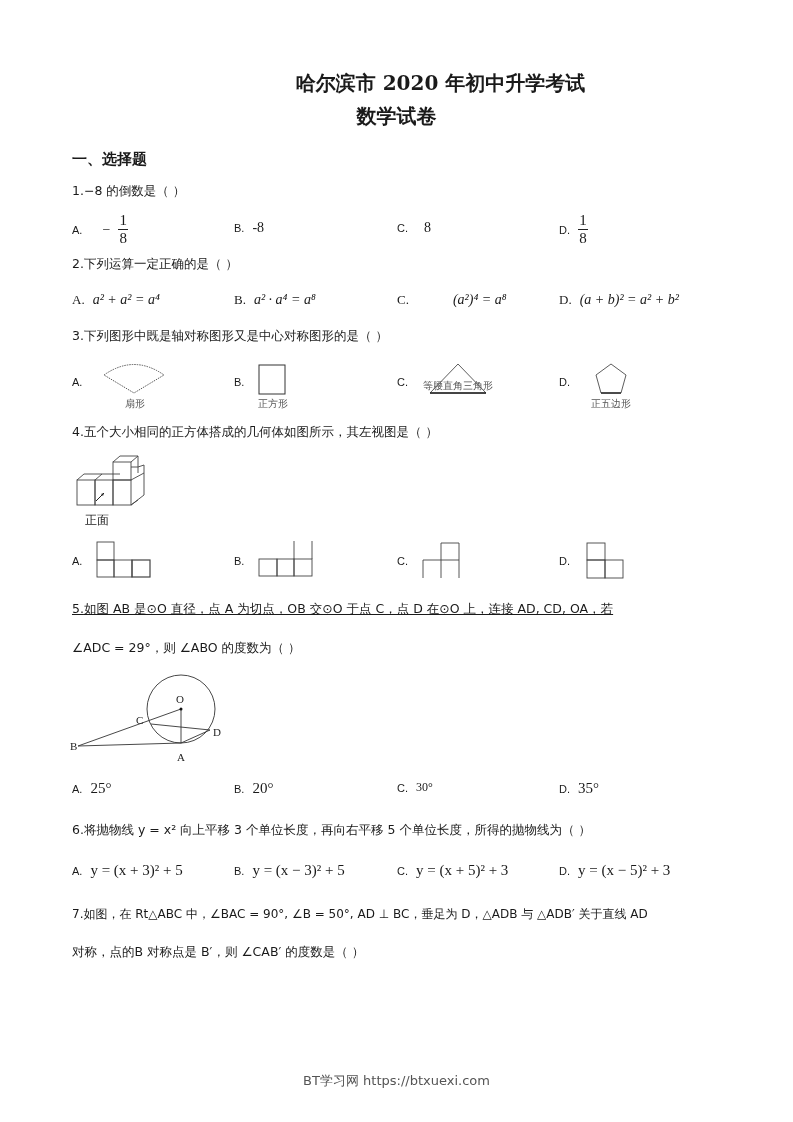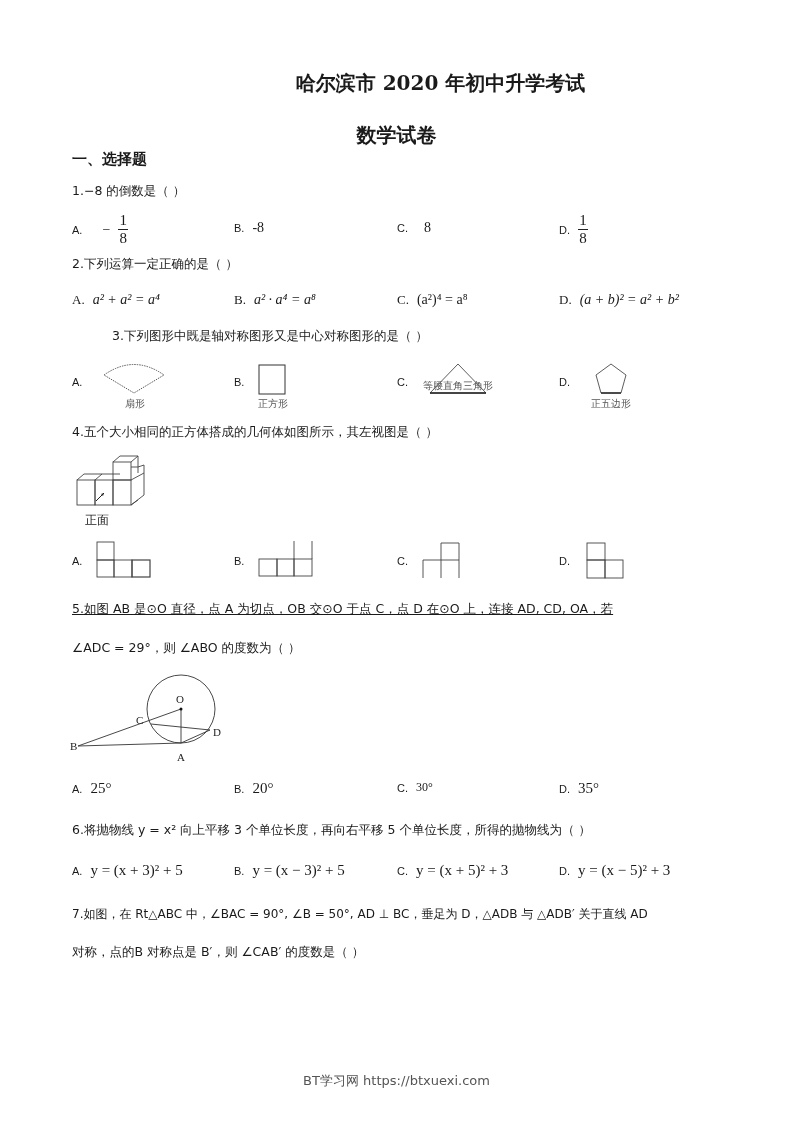--- a/index.html
+++ b/index.html
@@ -15,21 +15,21 @@
   .frac { display:inline-flex; flex-direction:column; align-items:center; font-family:"Liberation Serif", serif; font-size:15px; line-height:17px; }
   .frac .bar { width:10px; border-top:1px solid #222; }
   .cap { font-size:10px; color:#555; text-align:center; font-family:"DejaVu Sans", sans-serif; }
   .footer { left:0; width:793px; top:1072px; text-align:center; font-family:"DejaVu Sans", sans-serif; font-size:13px; color:#555; }
   svg { overflow:visible; }
 </style>
 </head>
 <body>
 
 <div class="abs title" style="top:70px;padding-left:44px;">哈尔滨市 2020 年初中升学考试</div>
-<div class="abs title" style="top:122px;">数学试卷</div>
+<div class="abs title" style="top:103px;">数学试卷</div>
 
 <div class="abs section">一、选择题</div>
 
 <div class="abs q" style="top:183px;">
   <span>1.</span><span>−8 的倒数是（    ）</span>
 </div>
 <div class="abs opt" style="left:72px; top:212px;">
   <span class="optl">A.</span>
   <span class="m" style="margin-left:12px;">−</span>
   <span class="frac">
@@ -61,28 +61,28 @@
 <div class="abs opt" style="left:72px; top:292px;">
   <span class="m" style="font-size:13px;">A.</span>
   <span class="m" style="font-style:italic;">a² + a² = a⁴</span>
 </div>
 <div class="abs opt" style="left:234px; top:292px;">
   <span class="m" style="font-size:13px;">B.</span>
   <span class="m" style="font-style:italic;">a² · a⁴ = a⁸</span>
 </div>
 <div class="abs opt" style="left:397px; top:292px;">
   <span class="m" style="font-size:13px;">C.</span>
-  <span class="m" style="">(a²)⁴ = a⁸</span>
+  <span class="m" style="font-style:italic;margin-left:36px;">(a²)⁴ = a⁸</span>
 </div>
 <div class="abs opt" style="left:559px; top:292px;">
   <span class="m" style="font-size:13px;">D.</span>
   <span class="m" style="font-style:italic;">(a + b)² = a² + b²</span>
 </div>
 
-<div class="abs q" style="top:328px;margin-left:40px;">
+<div class="abs q" style="top:328px;">
   <span>3.</span><span>下列图形中既是轴对称图形又是中心对称图形的是（    ）</span>
 </div>
 <div class="abs opt" style="left:72px; top:376px;">
   <span class="optl">A.</span>
 </div>
 <svg class="abs" style="left:100px; top:360px;" width="70" height="36">
   <path d="M4,15 Q34,-6 64,15 L34,33 Z" fill="none" stroke="#333" stroke-width="0.8" stroke-dasharray="1.5,1"></path>
 </svg>
 <div class="abs cap" style="left:110px; top:397px; width:50px;">扇形</div>
 

